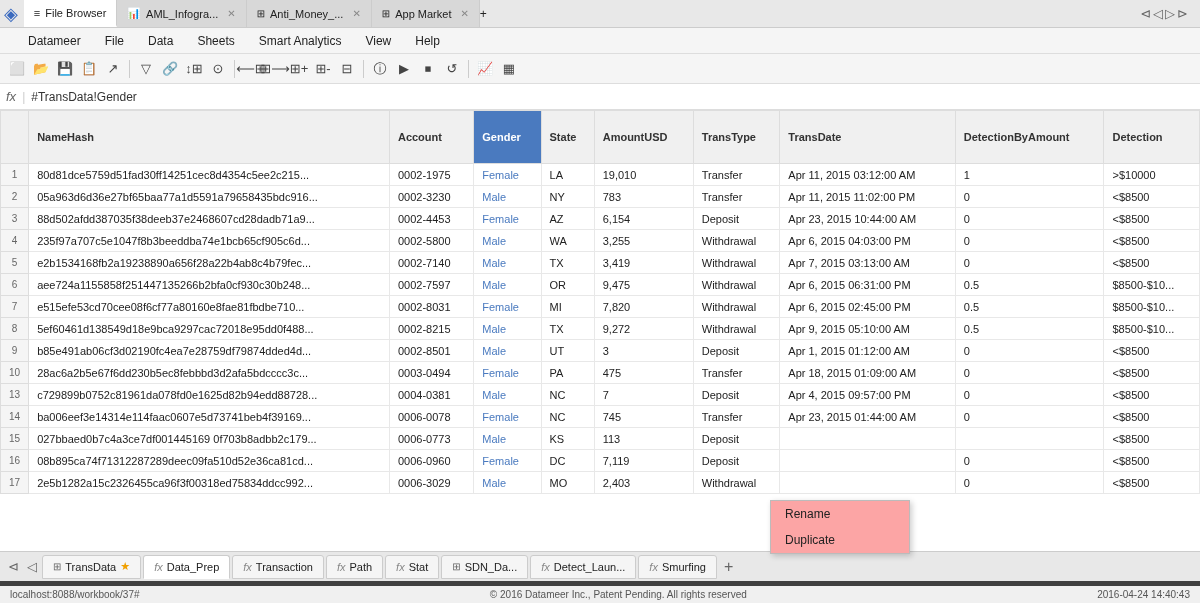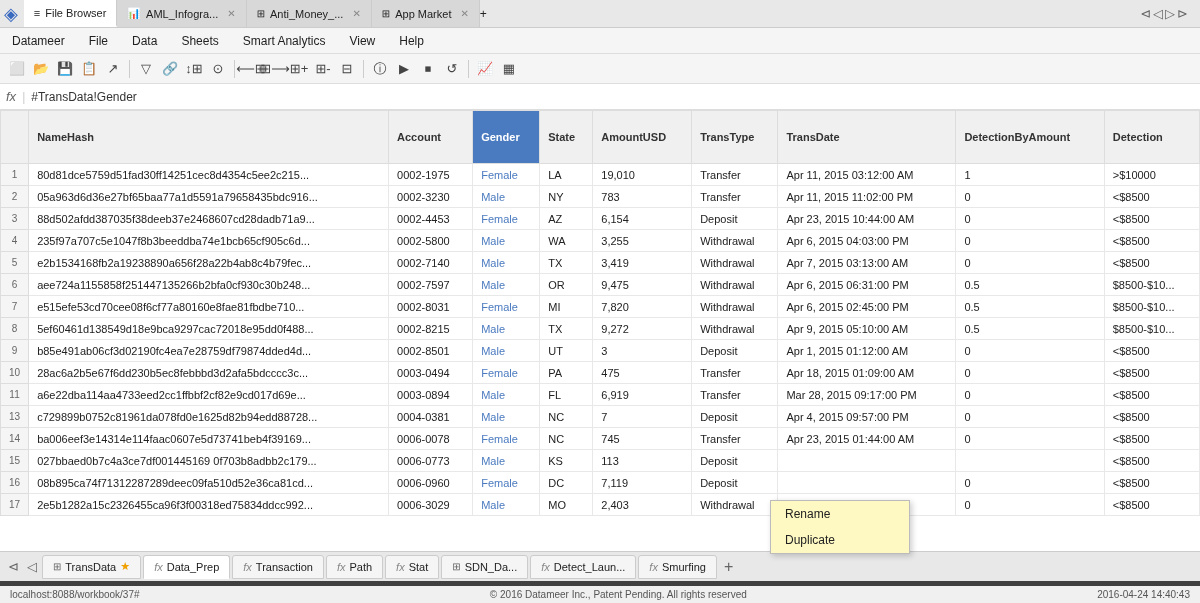--- a/index.html
+++ b/index.html
@@ -42,21 +42,21 @@
     }
     .nav-arrows span { cursor: pointer; }
 
     
     #menu-bar {
       display: flex;
       align-items: center;
       background: #f5f5f5;
       border-bottom: 1px solid #ddd;
       height: 26px;
-      padding: 0 8px;
+      padding: 0 24px;
       gap: 16px;
     }
     .menu-item {
       font-size: 12px;
       cursor: pointer;
       padding: 2px 4px;
     }
 
     
     #toolbar {
@@ -143,21 +143,21 @@
       text-align: center;
       font-size: 10px;
       border-color: #ddd;
     }
     .cell-female { color: #4a7abf; }
     .cell-male { color: #4a7abf; }
 
     
     #context-menu {
       position: absolute;
-      background: #fef9c3;
+      background: #fca5a5;
       border: 1px solid #bbb;
       box-shadow: 2px 2px 6px rgba(0,0,0,0.2);
       width: 140px;
       z-index: 100;
       top: 500px;
       left: 770px;
     }
     .ctx-item {
       padding: 6px 14px;
       font-size: 12px;
@@ -422,32 +422,20 @@
     <td>0003-0494</td>
     <td class="cell-female" style="color:#4a7abf;">Female</td>
     <td>PA</td>
     <td>475</td>
     <td>Transfer</td>
     <td>Apr 18, 2015 01:09:00 AM</td>
     <td>0</td>
     <td>&lt;$8500</td>
   </tr>
         <tr>
-    <td class="row-num">11</td>
-    <td style="max-width:300px; overflow:hidden; text-overflow:ellipsis;">a6e22dba114aa4733eed2cc1ffbbf2cf82e9cd017d69e...</td>
-    <td>0003-0894</td>
-    <td class="cell-male" style="color:#4a7abf;">Male</td>
-    <td>FL</td>
-    <td>6,919</td>
-    <td>Transfer</td>
-    <td>Mar 28, 2015 09:17:00 PM</td>
-    <td>0</td>
-    <td>&lt;$8500</td>
-  </tr>
-        <tr>
     <td class="row-num">13</td>
     <td style="max-width:300px; overflow:hidden; text-overflow:ellipsis;">c729899b0752c81961da078fd0e1625d82b94edd88728...</td>
     <td>0004-0381</td>
     <td class="cell-male" style="color:#4a7abf;">Male</td>
     <td>NC</td>
     <td>7</td>
     <td>Deposit</td>
     <td>Apr 4, 2015 09:57:00 PM</td>
     <td>0</td>
     <td>&lt;$8500</td>

